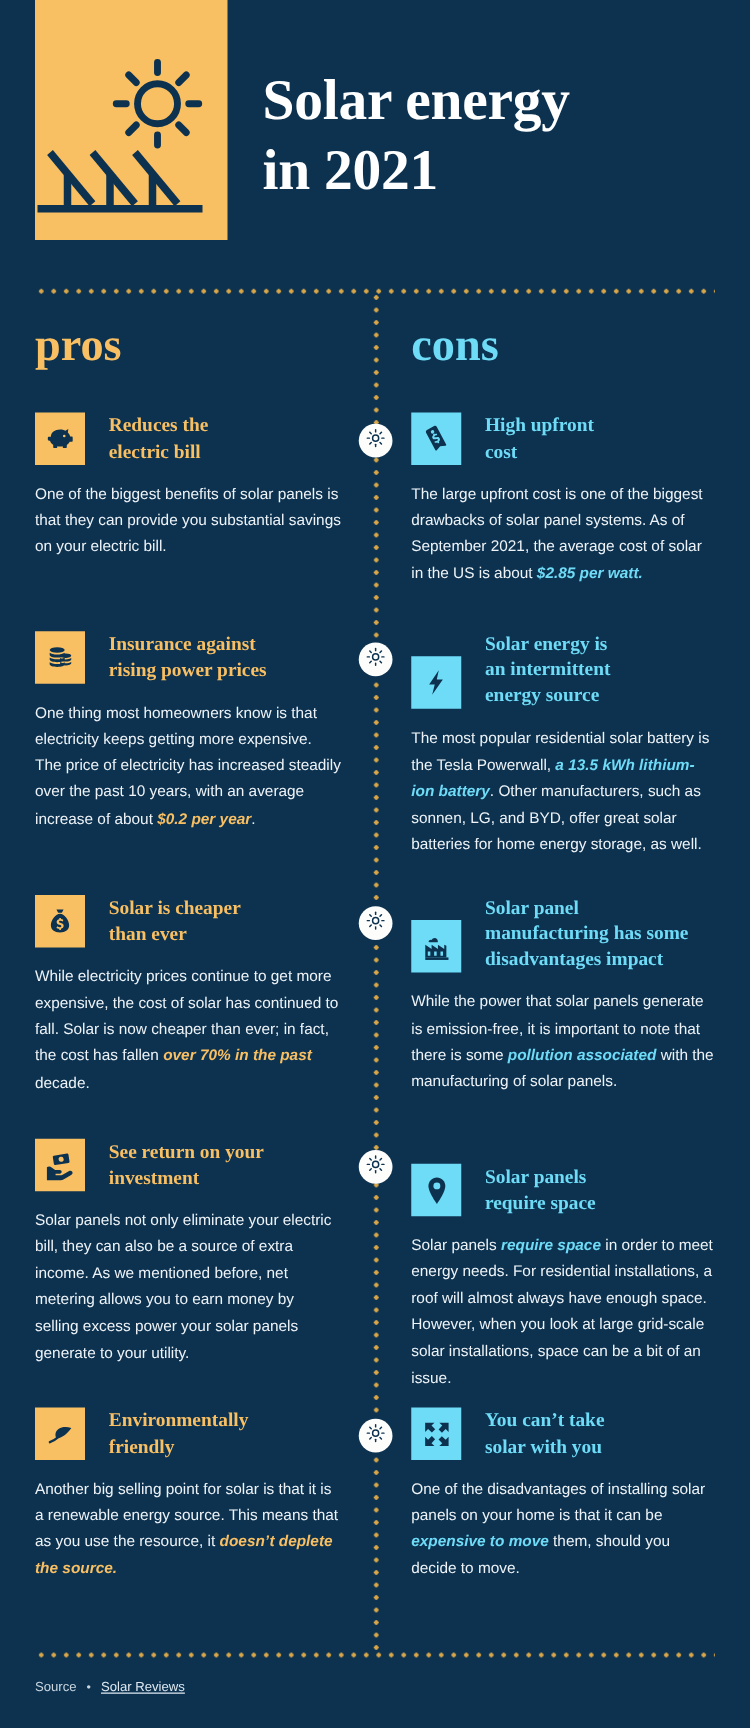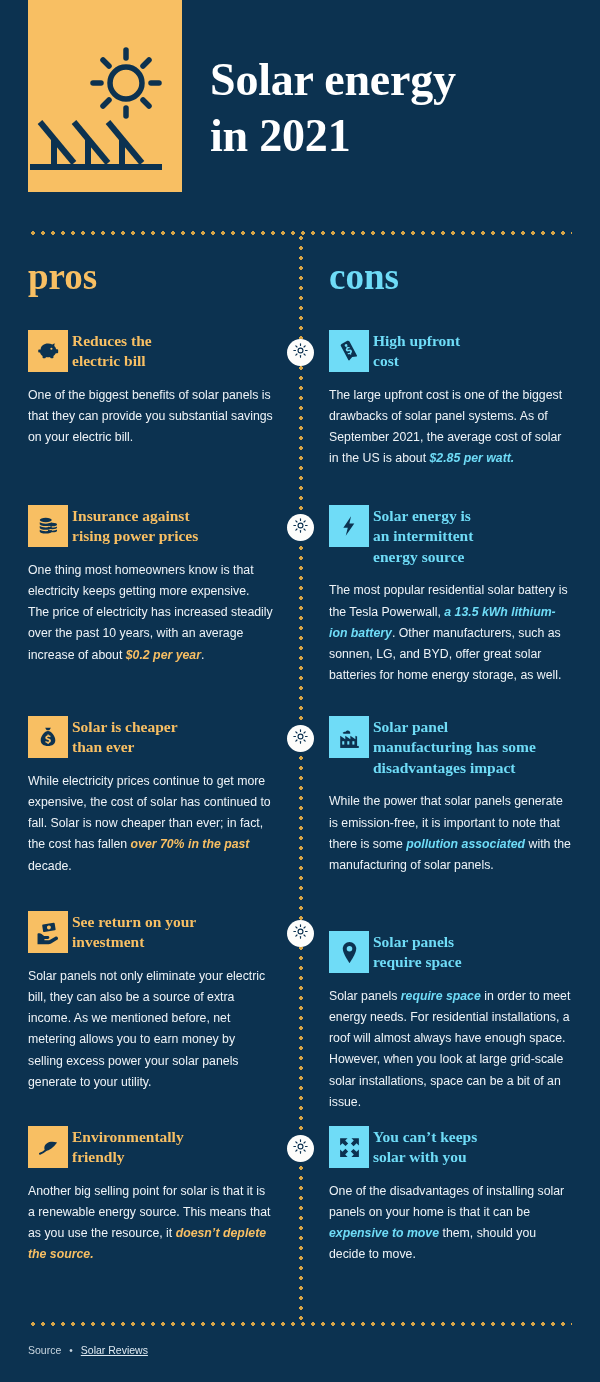--- a/index.html
+++ b/index.html
@@ -94,22 +94,22 @@
     top: 0;
     width: 245px;
   }
   #col-pros { left: 28px; }
   #col-cons { left: 329px; }
 
   .entry { position: absolute; left: 0; width: 245px; }
 
   .entry-head {
     display: flex;
-    align-items: flex-start;
-    gap: 4px;
+    align-items: flex-end;
+    gap: 19px;
     margin-bottom: 13px;
   }
   .icon-tile {
     flex: 0 0 auto;
     width: 40px;
     height: 42px;
     display: flex;
     align-items: center;
     justify-content: center;
   }
@@ -352,21 +352,21 @@
             <div class="icon-tile">
               <svg viewBox="0 0 32 32" width="25" height="25">
                 <g fill="#0c3250">
                   <path d="M4 4h9.5l-3 3 3.8 3.8-3.4 3.4L7 10.5l-3 3V4z"></path>
                   <path d="M28 4v9.5l-3-3-3.8 3.8-3.4-3.4L21.5 7l-3-3H28z"></path>
                   <path d="M4 28v-9.5l3 3 3.8-3.8 3.4 3.4L10.5 25l3 3H4z"></path>
                   <path d="M28 28h-9.5l3-3-3.8-3.8 3.4-3.4 3.9 3.7 3-3V28z"></path>
                 </g>
               </svg>
             </div>
-            <div class="entry-title"><span>You can’t keeps</span><br><span>solar with you</span></div>
+            <div class="entry-title"><span>You can’t take</span><br><span>solar with you</span></div>
           </div>
           <div class="entry-body"><span>One of the disadvantages of installing solar panels on your home is that it can be </span><span class="hl">expensive to move</span><span> them, should you decide to move.</span></div>
         </div>
       </div>
   </div>
 
   <div id="sun-markers">
       <div class="sun-marker" style="top: 339px;">
         <span><svg viewBox="0 0 32 32" width="17" height="17">
             <g stroke="#0c3250" stroke-width="2.2" stroke-linecap="round" fill="none">

